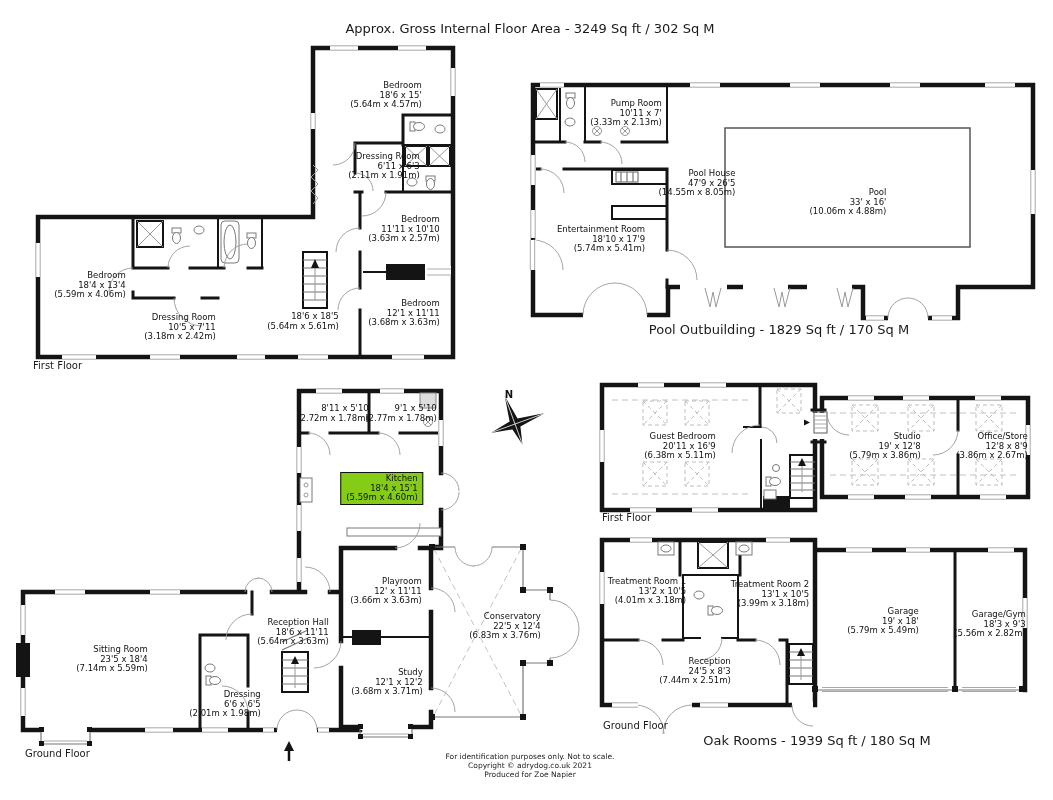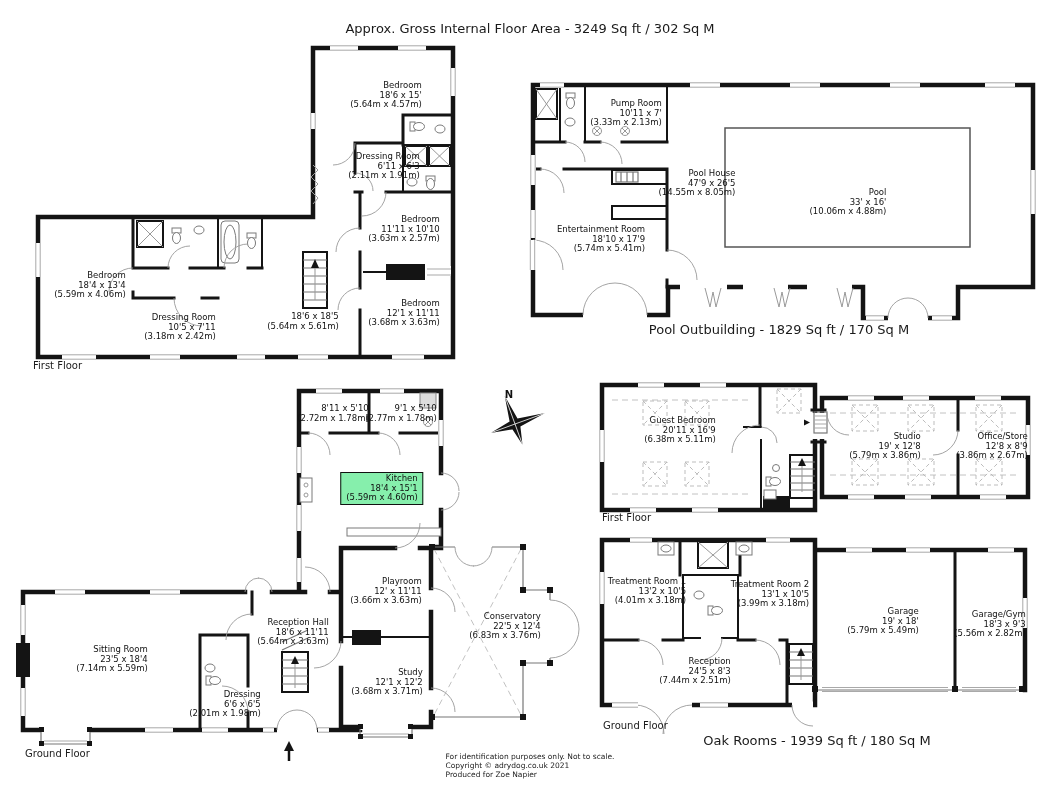--- a/index.html
+++ b/index.html
@@ -1,25 +1,25 @@
 <!DOCTYPE html>
 <html><head>
 <meta charset="utf-8">
 <style>
   html,body{margin:0;padding:0;background:#fff}
   #canvas{position:relative;width:1053px;height:800px;background:#fff;
     font-family:"DejaVu Sans",sans-serif;color:#1a1a1a;overflow:hidden}
   #plan-svg{position:absolute;left:0;top:0}
   .rl{position:absolute;transform:translateX(-50%);text-align:right;
     font-size:8.5px;line-height:9.6px;white-space:nowrap;color:#111}
-  .rl.boxed{border:1px solid #111;background:#86efac;padding:1px 5px}
+  .rl.boxed{border:1px solid #111;background:#84cc16;padding:1px 5px}
   .fl{position:absolute;font-size:10px;color:#1a1a1a}
   .cap{position:absolute;transform:translateX(-50%);font-size:13px;white-space:nowrap;color:#1a1a1a}
   .footer{position:absolute;transform:translateX(-50%);font-size:7.5px;line-height:9.2px;
-    white-space:nowrap;color:#222}
+    text-align:center;white-space:nowrap;color:#222}
   .north{position:absolute;transform:translateX(-50%);font-size:10px;font-weight:bold;color:#111}
   
   .w5{stroke:#141414;stroke-width:4.5;fill:none;stroke-linecap:square}
   .w3{stroke:#141414;stroke-width:3;fill:none;stroke-linecap:square}
   .w2{stroke:#141414;stroke-width:2;fill:none;stroke-linecap:square}
   .w1{stroke:#777;stroke-width:1.2;fill:none}
   .fx{stroke:#7a7a7a;stroke-width:1;fill:#fff}
   .arc{stroke:#9a9a9a;stroke-width:0.9;fill:none}
   .win{stroke:#a9a9a9;stroke-width:1;fill:none}
   .wgap{fill:#fff;stroke:none}
@@ -492,21 +492,21 @@
     <div>33' x 16'</div>
     <div>(10.06m x 4.88m)</div>
   </div>
   <div class="rl" style="left:601px;top:225px">
     <div>Entertainment Room</div>
     <div>18'10 x 17'9</div>
     <div>(5.74m x 5.41m)</div>
   </div>
   <div class="cap" style="left:779px;top:322px">Pool Outbuilding - 1829 Sq ft / 170 Sq M</div>
 
-  <div class="rl" style="left:680px;top:416px">
+  <div class="rl" style="left:680px;top:432px">
     <div>Guest Bedroom</div>
     <div>20'11 x 16'9</div>
     <div>(6.38m x 5.11m)</div>
   </div>
   <div class="rl" style="left:885px;top:432px">
     <div>Studio</div>
     <div>19' x 12'8</div>
     <div>(5.79m x 3.86m)</div>
   </div>
   <div class="rl" style="left:992px;top:432px">

